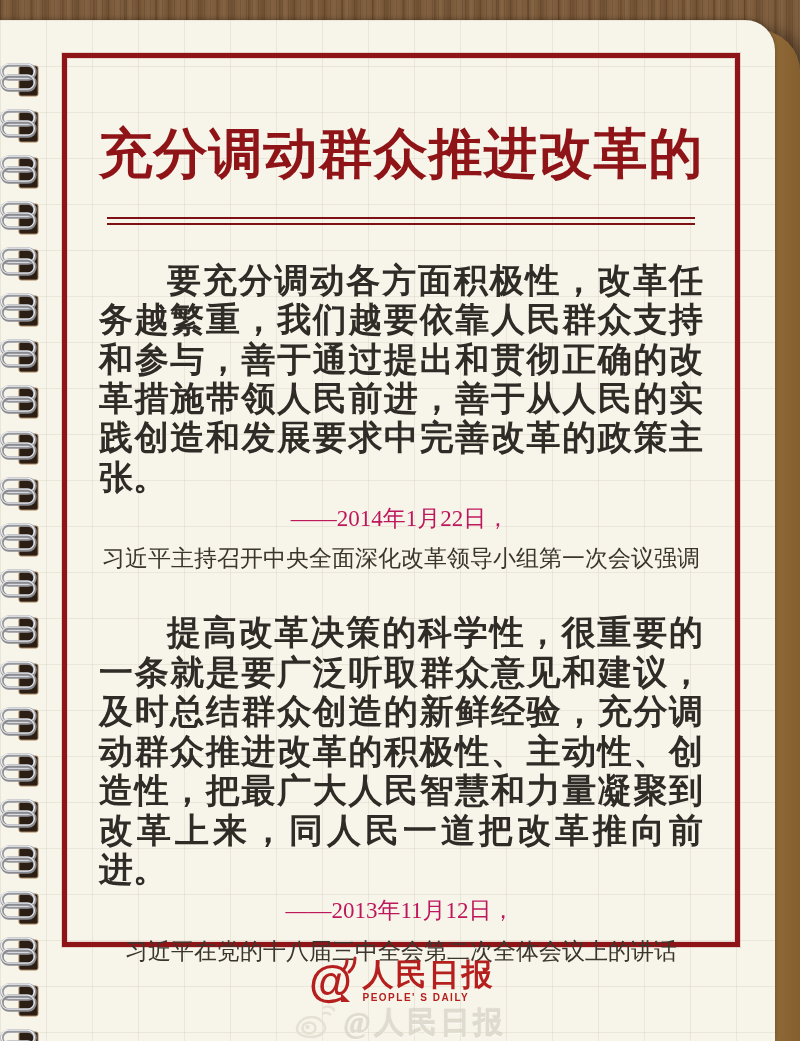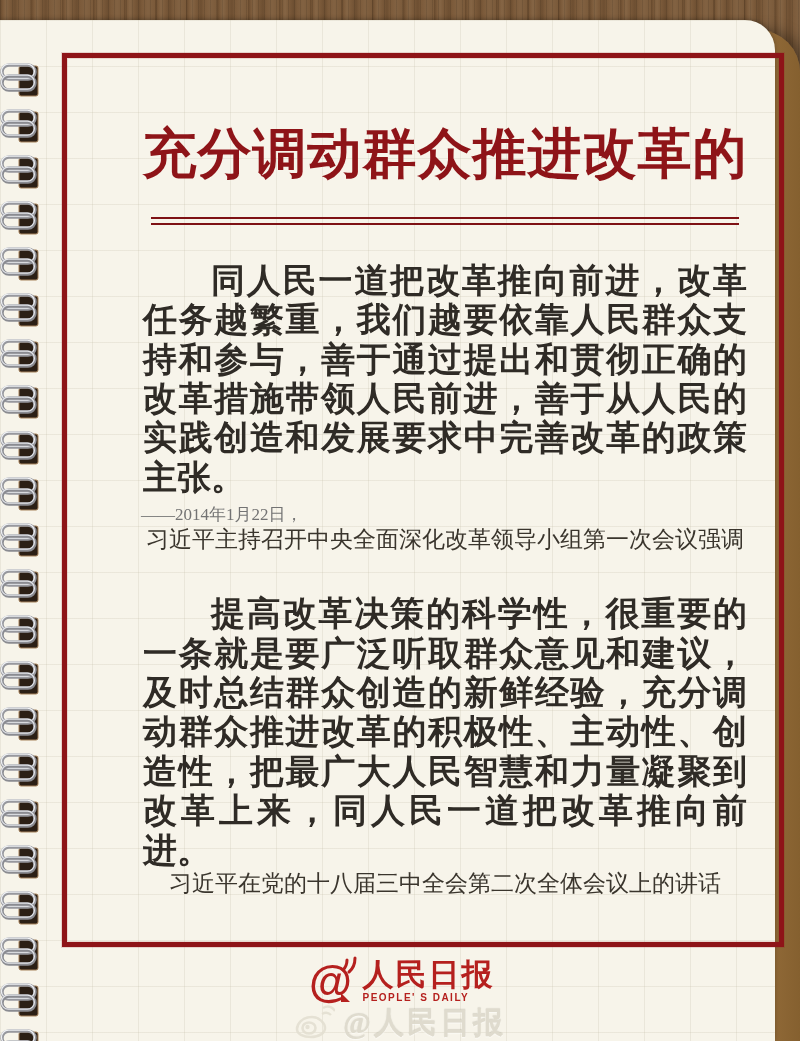--- a/index.html
+++ b/index.html
@@ -39,45 +39,44 @@
     background-image:
       linear-gradient(rgba(170,164,138,.16) 1px, rgba(0,0,0,0) 1px),
       linear-gradient(90deg, rgba(170,164,138,.16) 1px, rgba(0,0,0,0) 1px);
     background-size:46px 46px;
   }
   
   .frame{
     position:absolute;left:62px;top:33px;width:668px;height:884px;
     border:5px solid #8e1418;
     box-shadow:0 0 0 1px rgba(142,20,24,.15), inset 0 0 0 1px rgba(142,20,24,.12);
-    padding-left:44px;
   }
   .frame-inner{padding:0 30px;}
   
   .title{
     margin-top:58px;text-align:center;color:#8e1418;
     font-size:54px;font-weight:bold;line-height:1.42;letter-spacing:1px;
   }
   .divider{
     margin:24px 10px 0 10px;height:4px;
     border-top:2px solid #7e1114;border-bottom:2px solid #7e1114;
   }
   
   .quote-text{
     margin:36px 2px 0 2px;
     font-size:34px;line-height:1.16;font-weight:bold;color:#2f2b26;
     text-align:justify;text-indent:2em;
   }
   .q2 .quote-text{margin-top:40px;}
   .quote-date{
-    margin:8px 2px 0 0;text-align:left;
-    font-size:17px;line-height:1.22;color:#737373;font-weight:normal;
+    margin:8px 2px 0 0;text-align:center;
+    font-size:23px;line-height:1.22;color:#be185d;font-weight:normal;
   }
   .quote-source{
-    margin:0 0 0 0;text-align:center;
+    margin:12px 0 0 0;text-align:center;
     font-size:23px;line-height:1.22;color:#3a352d;font-weight:normal;
   }
   
   .footer{
     position:absolute;left:0;right:0;top:935px;
     display:flex;flex-direction:column;align-items:center;
     padding-left:26px;
   }
   .logo{display:flex;align-items:center;gap:4px;}
   .logo-at{position:relative;width:52px;height:52px;}
@@ -111,27 +110,28 @@
   <div class="grid"></div>
 
   <div class="frame">
     <div class="frame-inner">
       <div class="title">
         <div>充分调动群众推进改革的</div>
       </div>
       <div class="divider"></div>
 
       <section class="quote q1">
-        <p class="quote-text">同人民一道把改革推向前进，改革任务越繁重，我们越要依靠人民群众支持和参与，善于通过提出和贯彻正确的改革措施带领人民前进，善于从人民的实践创造和发展要求中完善改革的政策主张。</p>
+        <p class="quote-text">要充分调动各方面积极性，改革任务越繁重，我们越要依靠人民群众支持和参与，善于通过提出和贯彻正确的改革措施带领人民前进，善于从人民的实践创造和发展要求中完善改革的政策主张。</p>
         <p class="quote-date">——2014年1月22日，</p>
         <p class="quote-source">习近平主持召开中央全面深化改革领导小组第一次会议强调</p>
       </section>
 
       <section class="quote q2">
         <p class="quote-text">提高改革决策的科学性，很重要的一条就是要广泛听取群众意见和建议，及时总结群众创造的新鲜经验，充分调动群众推进改革的积极性、主动性、创造性，把最广大人民智慧和力量凝聚到改革上来，同人民一道把改革推向前进。</p>
+        <p class="quote-date">——2013年11月12日，</p>
         <p class="quote-source">习近平在党的十八届三中全会第二次全体会议上的讲话</p>
       </section>
     </div>
   </div>
 
   <div class="footer">
     <div class="logo">
       <span class="logo-at">
         <svg width="52" height="52" viewBox="0 0 52 52">
           <text x="2" y="42" font-size="44" font-weight="bold" fill="#b5201e" font-family="Liberation Sans, DejaVu Sans, sans-serif">@</text>

